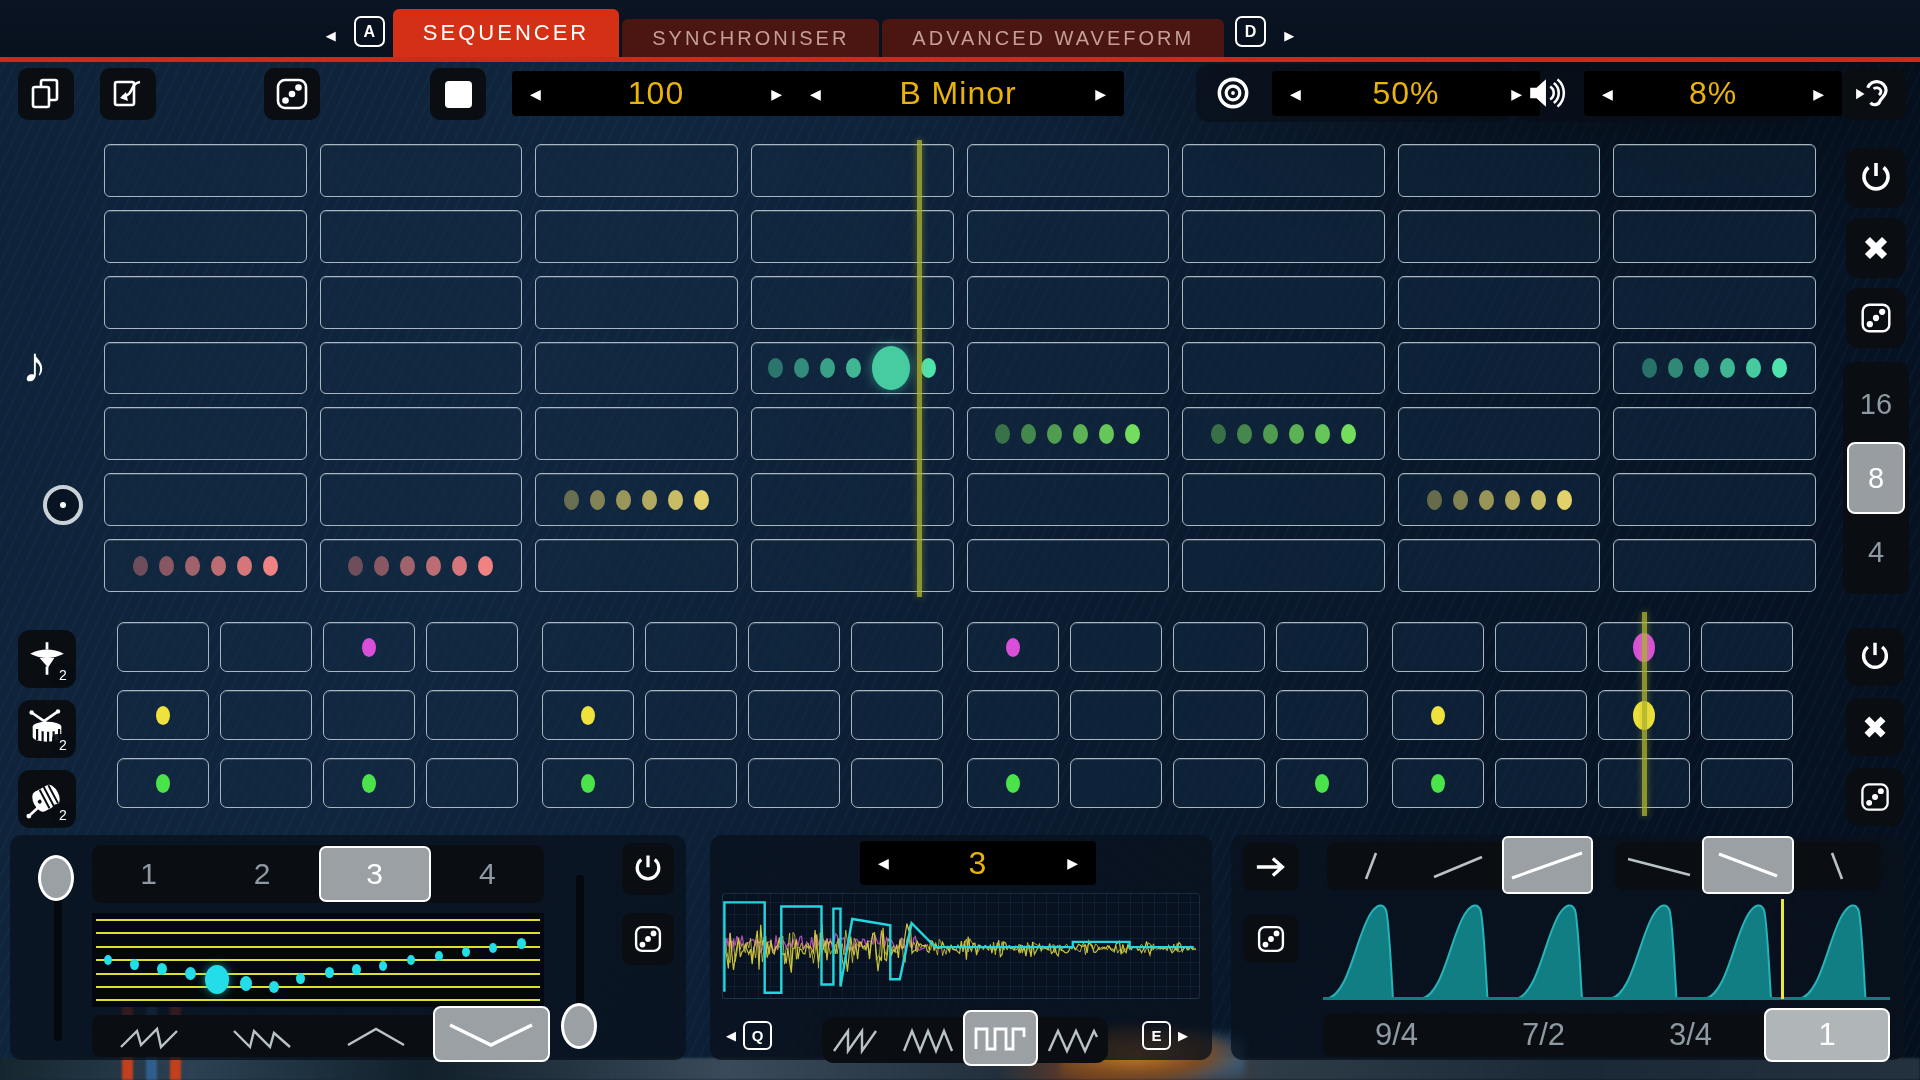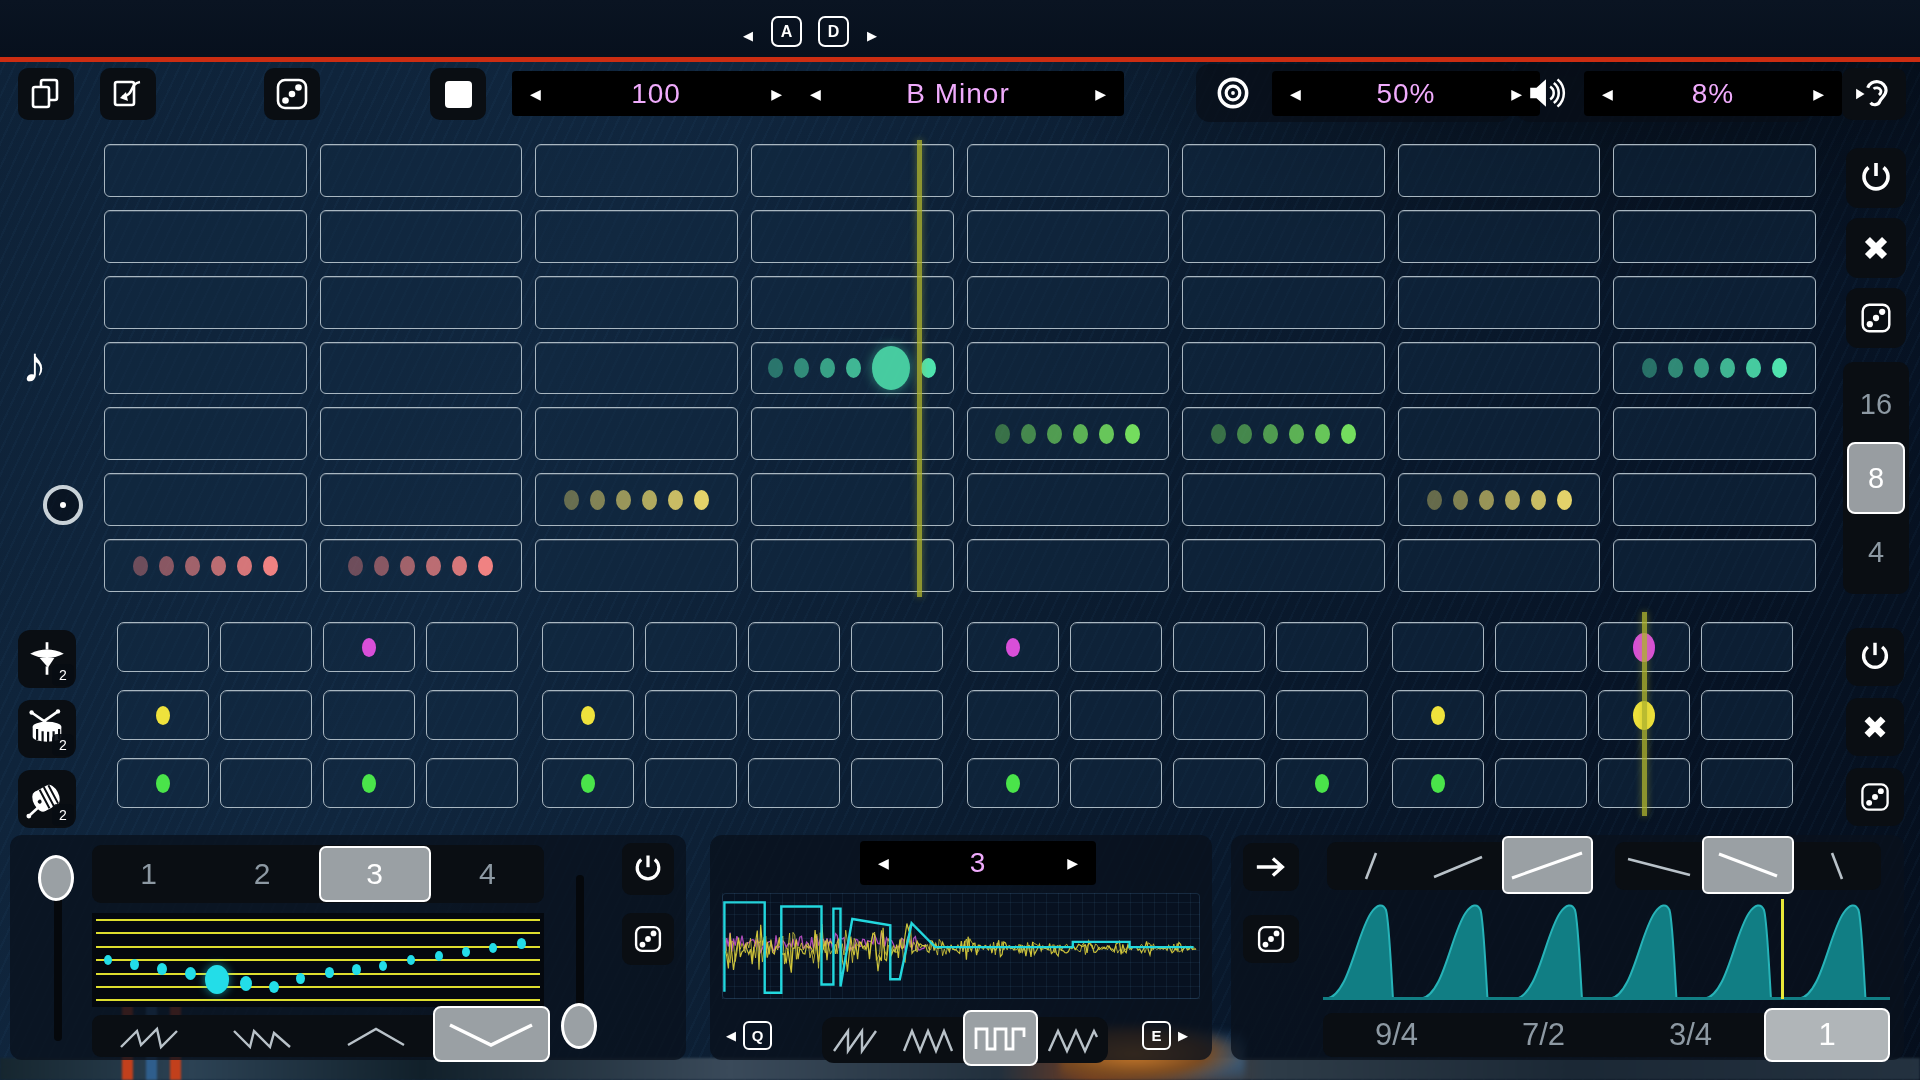--- a/index.html
+++ b/index.html
@@ -24,21 +24,21 @@
   .redline{position:absolute;left:0;top:57px;width:100%;height:5px;background:#cc2d12;z-index:6;}
 
   
   .toolbar{position:absolute;left:0;top:62px;width:100%;height:62px;z-index:6;}
   .pillbg{position:absolute;top:2px;height:58px;background:rgba(8,14,24,.72);border-radius:14px;}
   .tool-btn{position:absolute;top:6px;width:56px;height:52px;background:#0a0e13;border-radius:10px;
             display:flex;align-items:center;justify-content:center;}
   .val-box{position:absolute;top:9px;height:45px;background:#000;border-radius:4px;
            display:flex;align-items:center;justify-content:space-between;padding:0 18px;}
   .val-box .arr{font-size:14px;color:#fff;cursor:default;}
-  .val-box .val{font-size:28px;font-weight:300;letter-spacing:1px;color:#f0abfc;}
+  .val-box .val{font-size:32px;font-weight:300;letter-spacing:1px;color:#eab308;}
   .bare-icon{position:absolute;top:10px;}
   .stop-square{width:27px;height:27px;background:#fff;border-radius:4px;}
 
   
   .main-wrap{position:absolute;left:104px;top:144px;width:1712px;height:448px;z-index:2;}
   .main-grid{display:grid;width:100%;height:100%;grid-template-columns:repeat(8,1fr);
              grid-template-rows:repeat(7,1fr);gap:13px;}
   .cell{background:rgba(18,42,66,.5);border:1.5px solid #a9b7c1;border-radius:6px;
         display:flex;align-items:center;justify-content:center;gap:11px;
         box-shadow:inset 0 1px rgba(255,255,255,.18);}
@@ -115,20 +115,23 @@
   <div class="bg-strip"></div>
   <div class="stripe" style="left:122px;background:#c2401c;"></div>
   <div class="stripe" style="left:146px;background:#2f5e8c;"></div>
   <div class="stripe" style="left:170px;background:#c2401c;"></div>
   <div class="blob"></div>
 
   <div class="tabbar">
     <div class="cluster">
       <span class="navarr">◀</span>
       <span class="keybadge">A</span>
+      <div class="tab active">SEQUENCER</div>
+      <div class="tab">SYNCHRONISER</div>
+      <div class="tab">ADVANCED WAVEFORM</div>
       <span class="keybadge">D</span>
       <span class="navarr">▶</span>
     </div>
   </div>
   <div class="redline"></div>
 
   <div class="toolbar">
     <div class="pillbg" style="left:1196px;width:316px;"></div>
     <div class="pillbg" style="left:1516px;width:296px;"></div>
 

